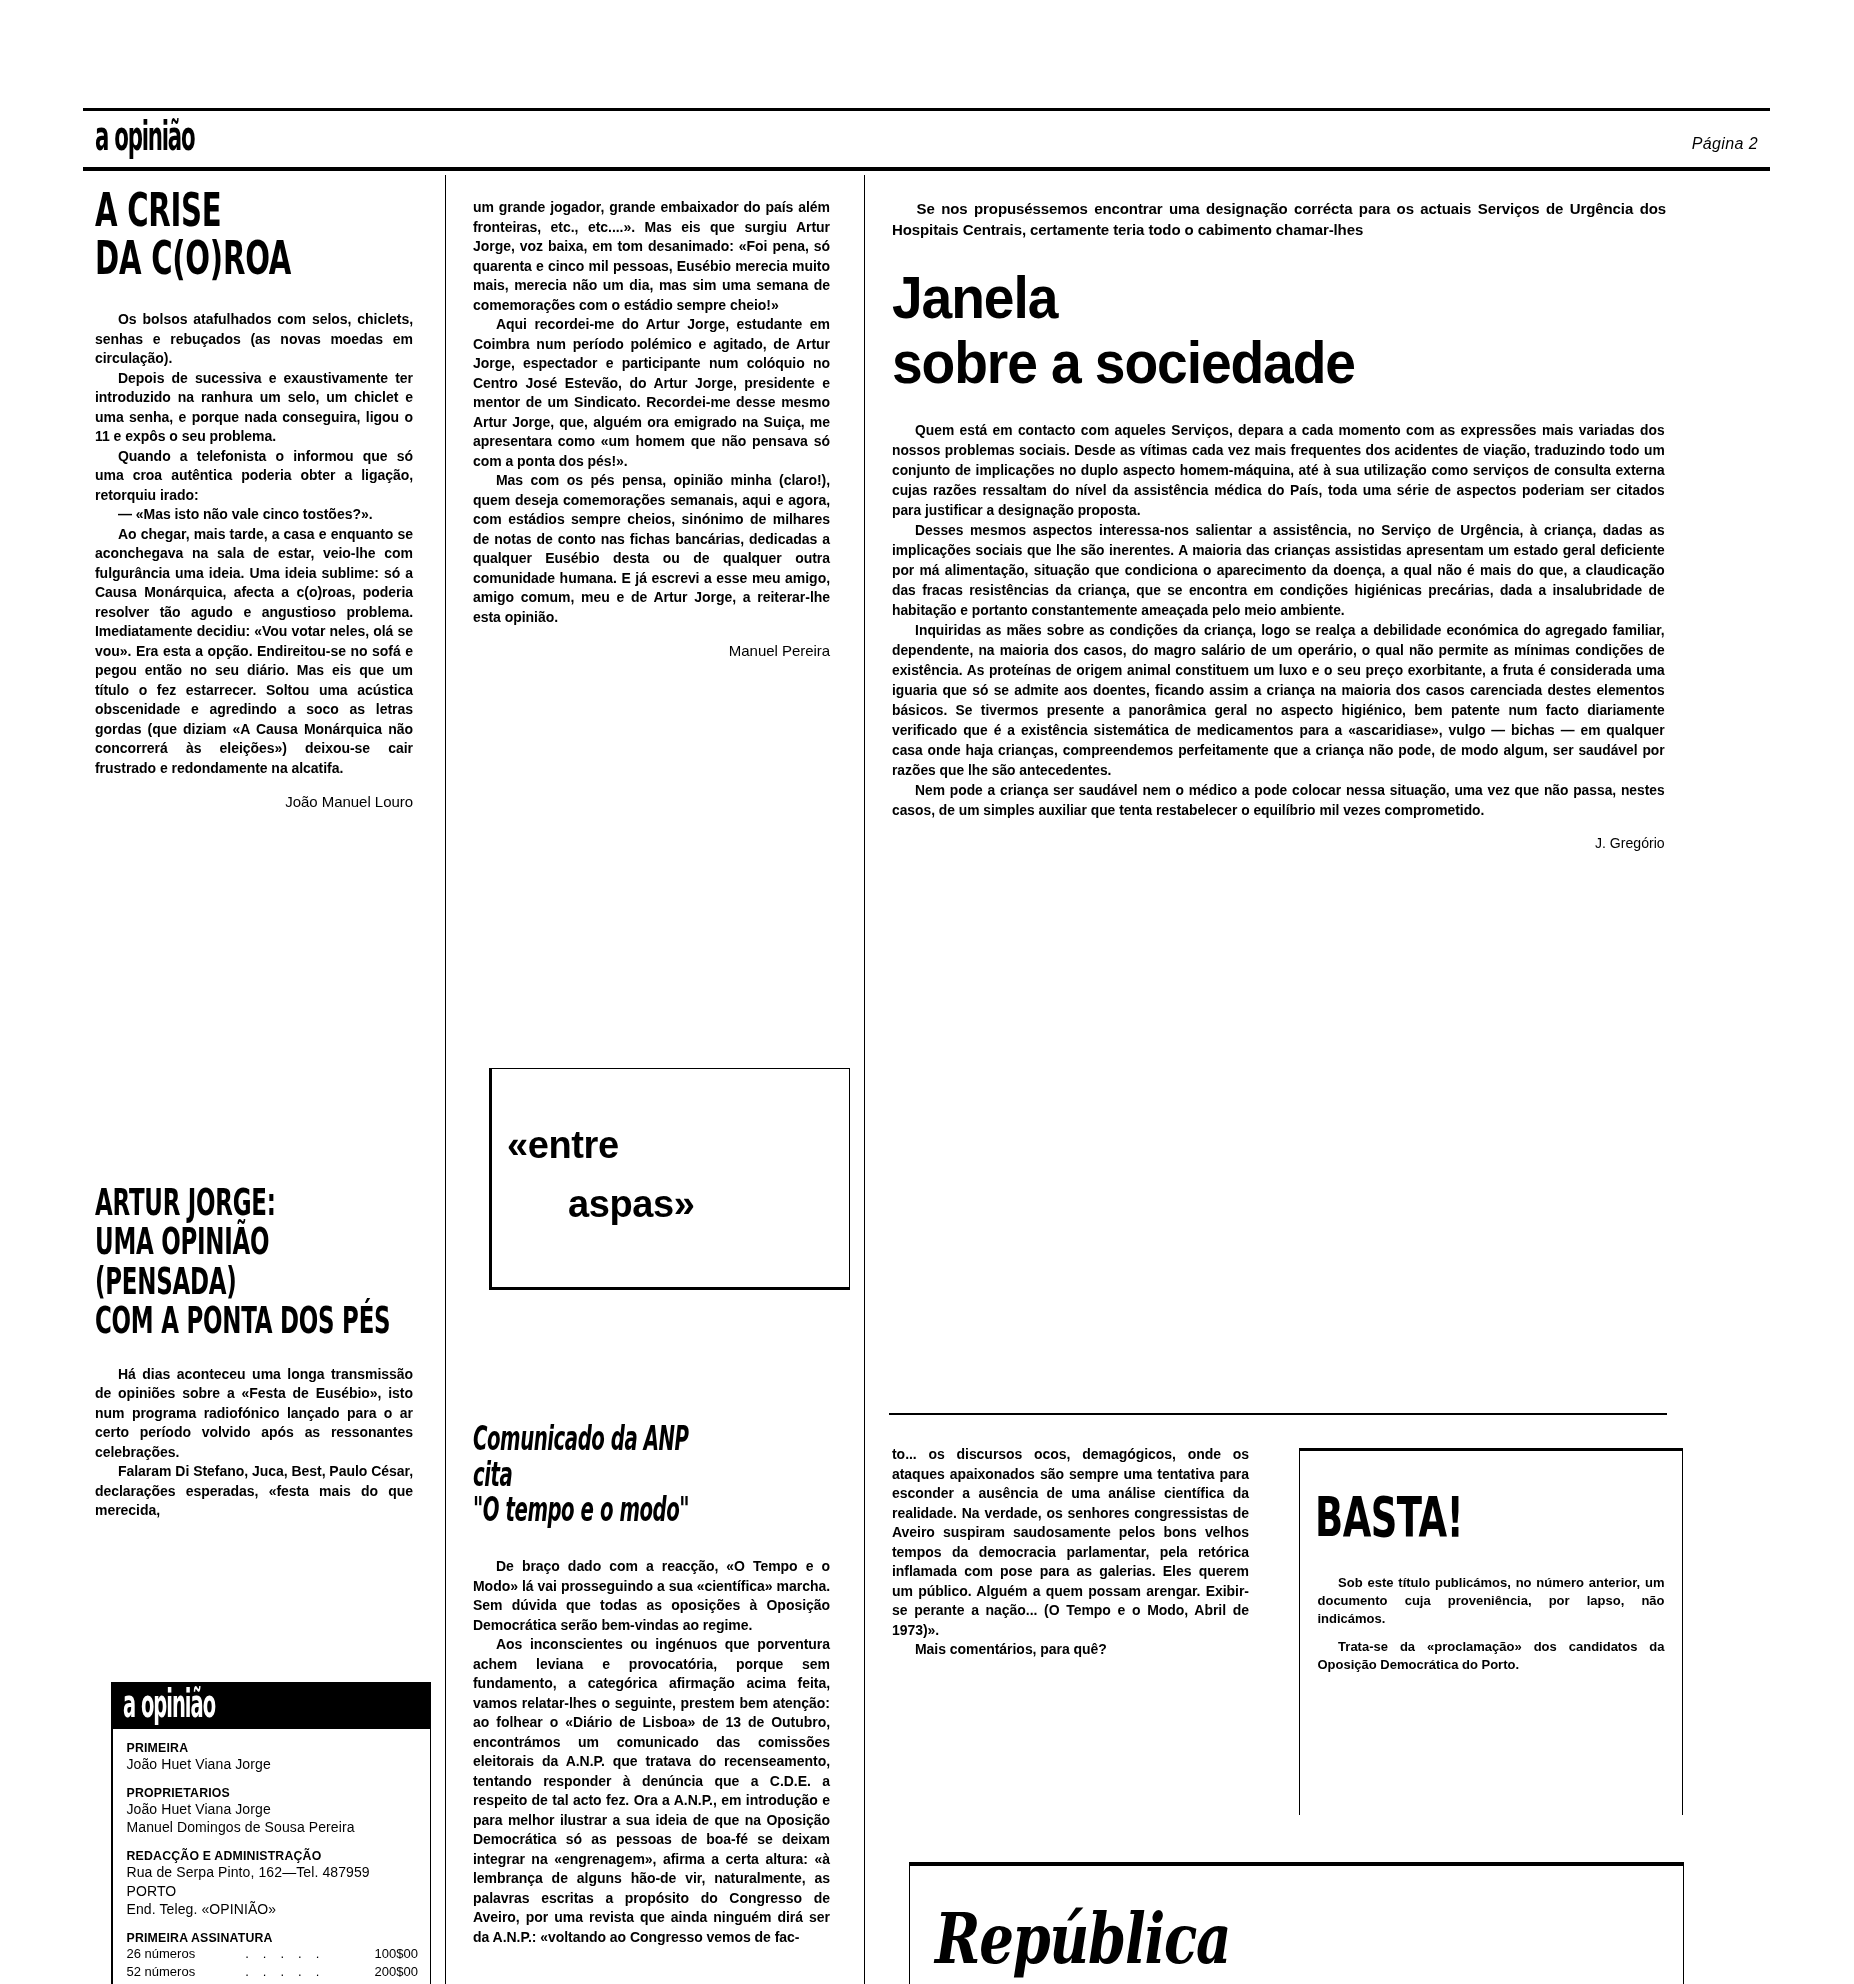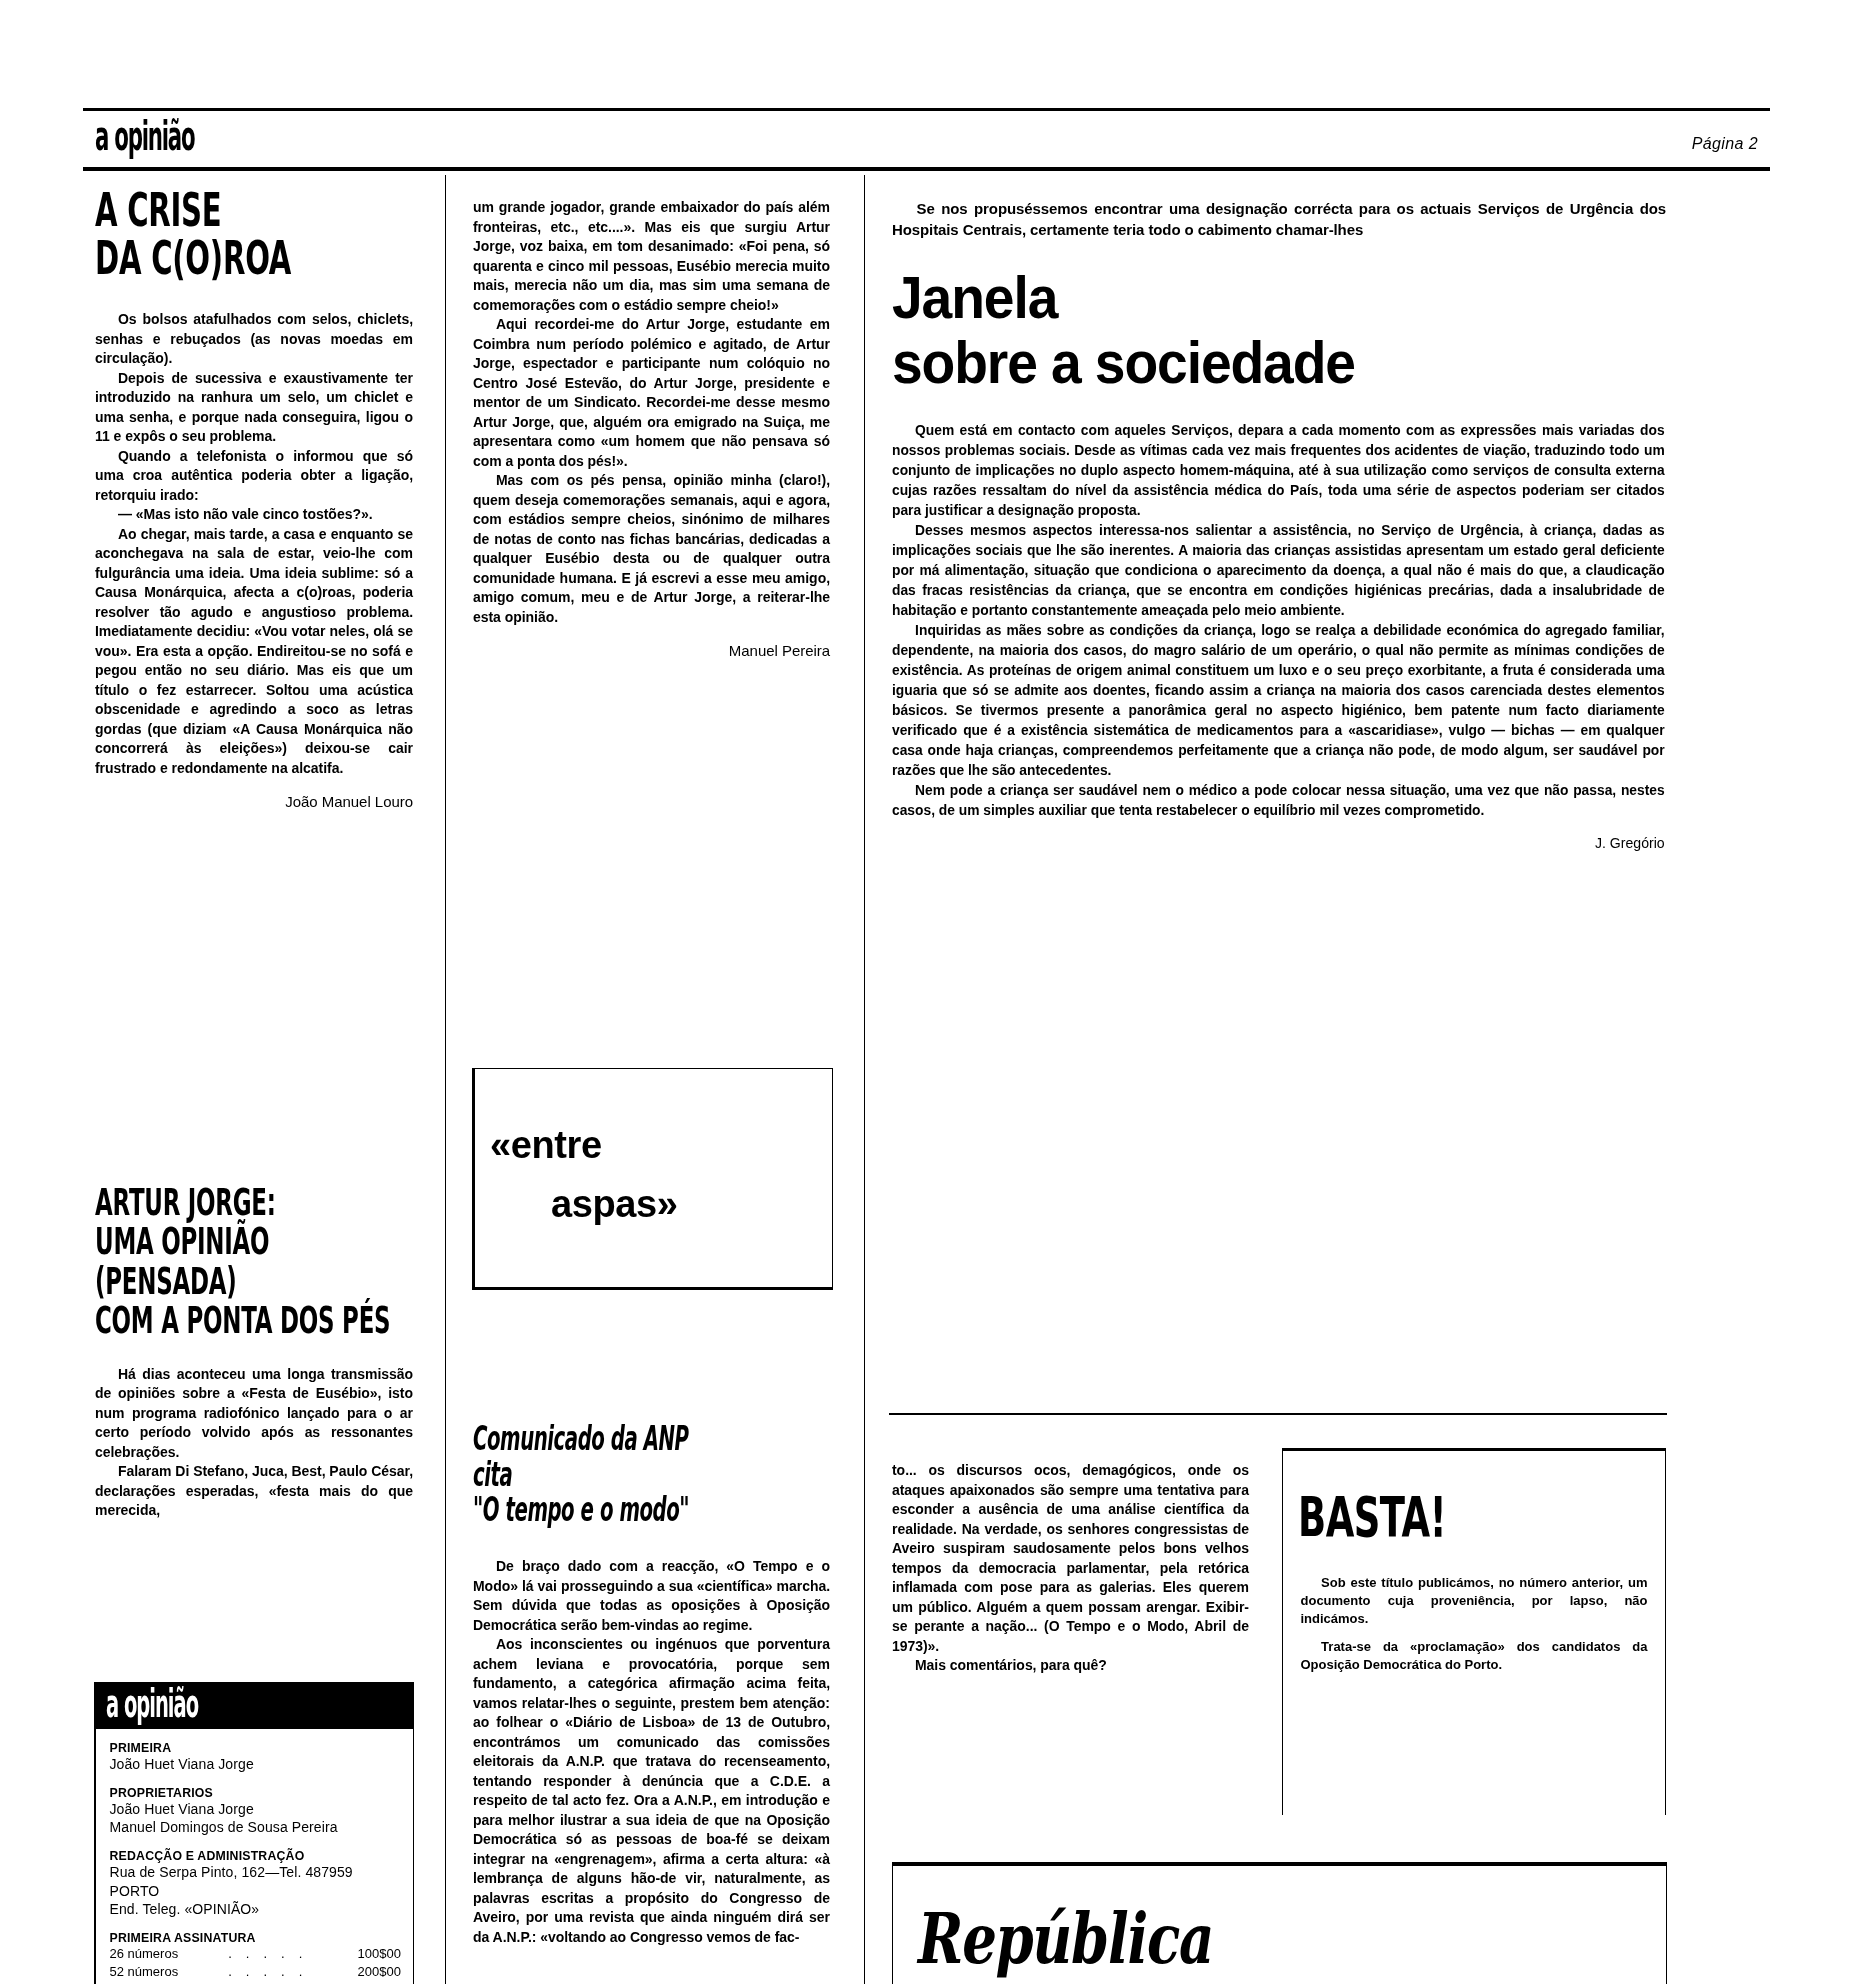--- a/index.html
+++ b/index.html
@@ -168,20 +168,21 @@
     letter-spacing: -0.1px;
   }
   .standfirst p { margin: 0; text-indent: 24.6px; }
 
   
   .box {
     position: absolute;
     border: 1.6px solid #000;
     box-sizing: border-box;
     background: #fff;
+    margin-left: 17px;
   }
 
   
   .colophon-logo-band {
     background: #000;
     height: 47px;
     position: relative;
     overflow: hidden;
   }
   .colophon-logo-text {
@@ -366,21 +367,21 @@
       <p>Quem está em contacto com aqueles Serviços, depara a cada momento com as expressões mais variadas dos nossos problemas sociais. Desde as vítimas cada vez mais frequentes dos acidentes de viação, traduzindo todo um conjunto de implicações no duplo aspecto homem-máquina, até à sua utilização como serviços de consulta externa cujas razões ressaltam do nível da assistência médica do País, toda uma série de aspectos poderiam ser citados para justificar a designação proposta.</p>
       <p>Desses mesmos aspectos interessa-nos salientar a assistência, no Serviço de Urgência, à criança, dadas as implicações sociais que lhe são inerentes. A maioria das crianças assistidas apresentam um estado geral deficiente por má alimentação, situação que condiciona o aparecimento da doença, a qual não é mais do que, a claudicação das fracas resistências da criança, que se encontra em condições higiénicas precárias, dada a insalubridade de habitação e portanto constantemente ameaçada pelo meio ambiente.</p>
       <p>Inquiridas as mães sobre as condições da criança, logo se realça a debilidade económica do agregado familiar, dependente, na maioria dos casos, do magro salário de um operário, o qual não permite as mínimas condições de existência. As proteínas de origem animal constituem um luxo e o seu preço exorbitante, a fruta é considerada uma iguaria que só se admite aos doentes, ficando assim a criança na maioria dos casos carenciada destes elementos básicos. Se tivermos presente a panorâmica geral no aspecto higiénico, bem patente num facto diariamente verificado que é a existência sistemática de medicamentos para a «ascaridiase», vulgo — bichas — em qualquer casa onde haja crianças, compreendemos perfeitamente que a criança não pode, de modo algum, ser saudável por razões que lhe são antecedentes.</p>
       <p>Nem pode a criança ser saudável nem o médico a pode colocar nessa situação, uma vez que não passa, nestes casos, de um simples auxiliar que tenta restabelecer o equilíbrio mil vezes comprometido.</p>
       <div class="byline" style="width:822px;">J. Gregório</div>
     </div>
   </div>
 
   <div style="position:absolute; left:889px; top:1413px; width:778px; height:1.6px; background:#000;"></div>
 
-  <div class="col" style="left:892px; top:1445px; width:357px;margin-top:16px;">
+  <div class="col" style="left:892px; top:1445px; width:357px;">
     <div class="body-bold">
       <p class="noind">to... os discursos ocos, demagógicos, onde os ataques apaixonados são sempre uma tentativa para esconder a ausência de uma análise científica da realidade. Na verdade, os senhores congressistas de Aveiro suspiram saudosamente pelos bons velhos tempos da democracia parlamentar, pela retórica inflamada com pose para as galerias. Eles querem um público. Alguém a quem possam arengar. Exibir-se perante a nação... (O Tempo e o Modo, Abril de 1973)».</p>
       <p>Mais comentários, para quê?</p>
     </div>
   </div>
 
   <div class="box" style="left:1282px; top:1448px; width:384px; height:367px; border-width:0; border-top:3.6px solid #000; border-left:1.6px solid #000; border-right:1.6px solid #000;">
     <div class="hl-basta" style="margin:38px 0 0 15px;">BASTA!</div>
     <div class="basta-text" style="margin:29px 17.5px 0 17.5px;">
       <p>Sob este título publicámos, no número anterior, um documento cuja proveniência, por lapso, não indicámos.</p>

